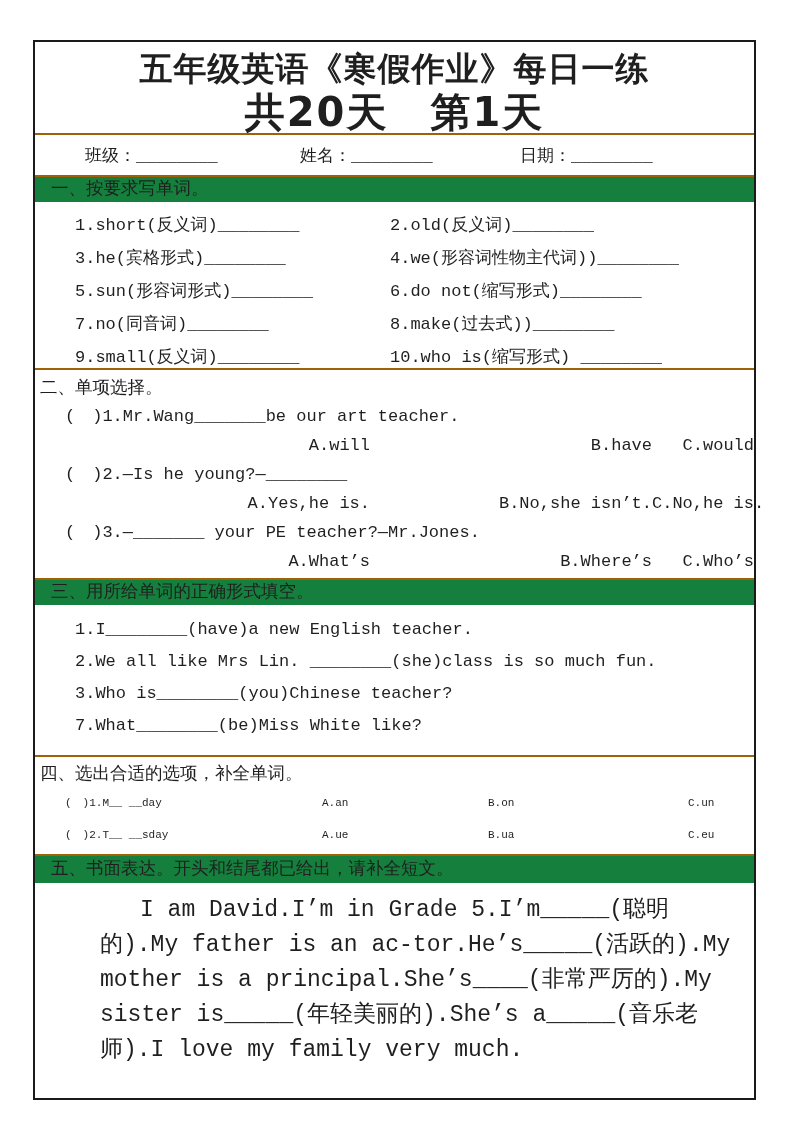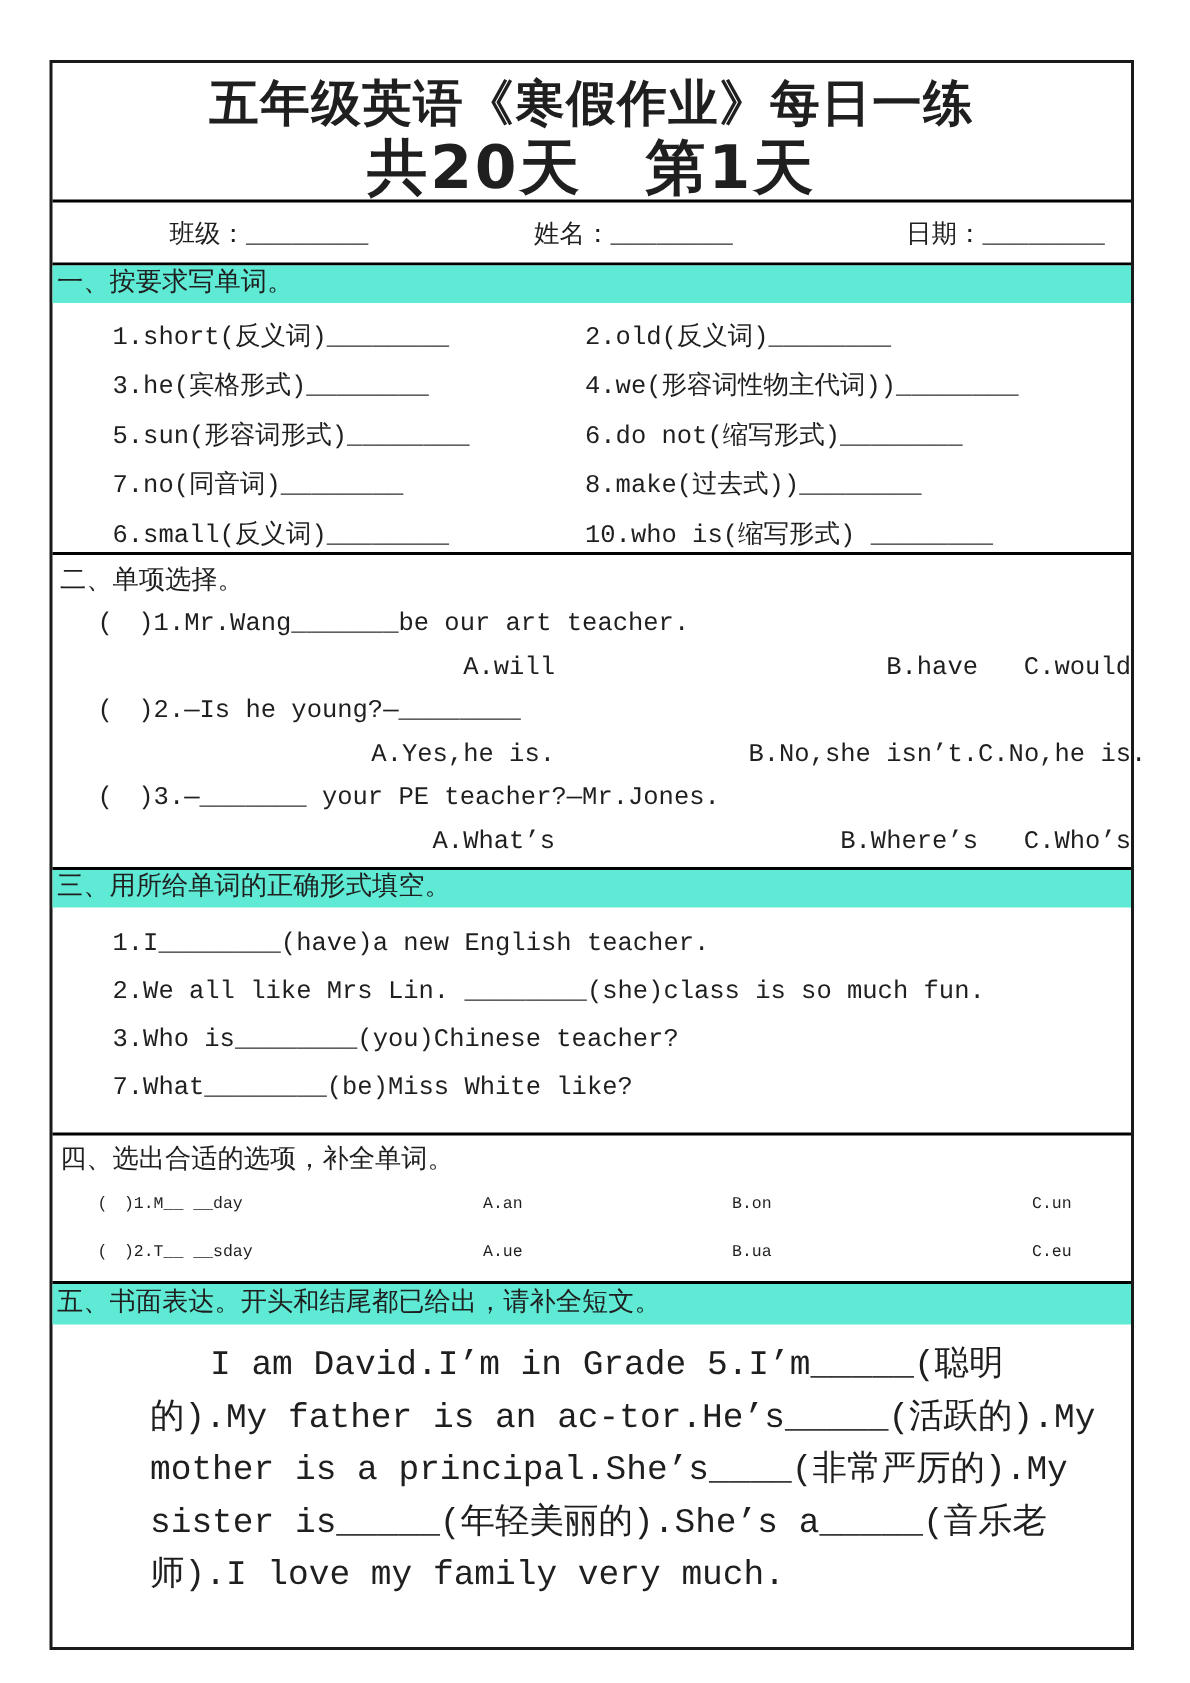--- a/index.html
+++ b/index.html
@@ -7,36 +7,36 @@
   body {
     width:793px; height:1122px; position:relative;
     font-family:"Liberation Mono","DejaVu Sans Mono",monospace;
     color:#1f1f1f;
   }
   .frame {
     position:absolute; left:33px; top:40px; width:723px; height:1060px;
     border:2px solid #1a1a1a; background:#fff;
     display:flex; flex-direction:column;
   }
-  .row-b { border-bottom:2px solid #000000; }
+  .row-b { border-bottom:2px solid #a16207; }
 
   
   .title-block { height:93px; text-align:center; padding-top:4px;
     font-family:"DejaVu Sans","Liberation Sans",sans-serif; font-weight:bold; }
   .title-line1 { font-size:33px; line-height:46px; letter-spacing:1px; }
   .title-line2 { font-size:40px; line-height:40px; letter-spacing:2px; }
 
   
   .info-row { height:42px; display:flex; align-items:center; padding-left:50px; font-size:17px; }
-  .info-item { white-space:pre;margin-left:28px; }
+  .info-item { white-space:pre; }
   .info-item.w1 { width:215px; }
   .info-item.w2 { width:220px; }
 
   
-  .sec-bar { background:#5eead4; font-size:17.5px; line-height:25px; height:25px; padding-left:3px; white-space:pre; }
+  .sec-bar { background:#15803d; font-size:17.5px; line-height:25px; height:25px; padding-left:16px; white-space:pre; }
   .sec-head { font-size:17.5px; white-space:pre; padding-left:5px; }
 
   
   .sec1 { height:193px; }
   .sec1-grid { display:grid; grid-template-columns:315px 1fr; padding:7px 0 0 40px; }
   .sec1-grid .cell { font-size:17px; line-height:33px; white-space:pre; }
 
   
   .sec2 { height:210px; }
   .sec2 .sec-head { line-height:27px; padding-top:5px; }
@@ -81,21 +81,21 @@
     <div class="sec-bar">一、按要求写单词。</div>
     <div class="sec1-grid">
       <span class="cell">1.short(反义词)________</span>
       <span class="cell">2.old(反义词)________</span>
       <span class="cell">3.he(宾格形式)________</span>
       <span class="cell">4.we(形容词性物主代词))________</span>
       <span class="cell">5.sun(形容词形式)________</span>
       <span class="cell">6.do not(缩写形式)________</span>
       <span class="cell">7.no(同音词)________</span>
       <span class="cell">8.make(过去式))________</span>
-      <span class="cell">6.small(反义词)________</span>
+      <span class="cell">9.small(反义词)________</span>
       <span class="cell">10.who is(缩写形式) ________</span>
     </div>
   </div>
 
   <div class="sec2 row-b">
     <div class="sec-head">二、单项选择。</div>
 
     <div>
       <div class="q-stem">(　)1.Mr.Wang_______be our art teacher.</div>
       <div class="opt-grid3">

